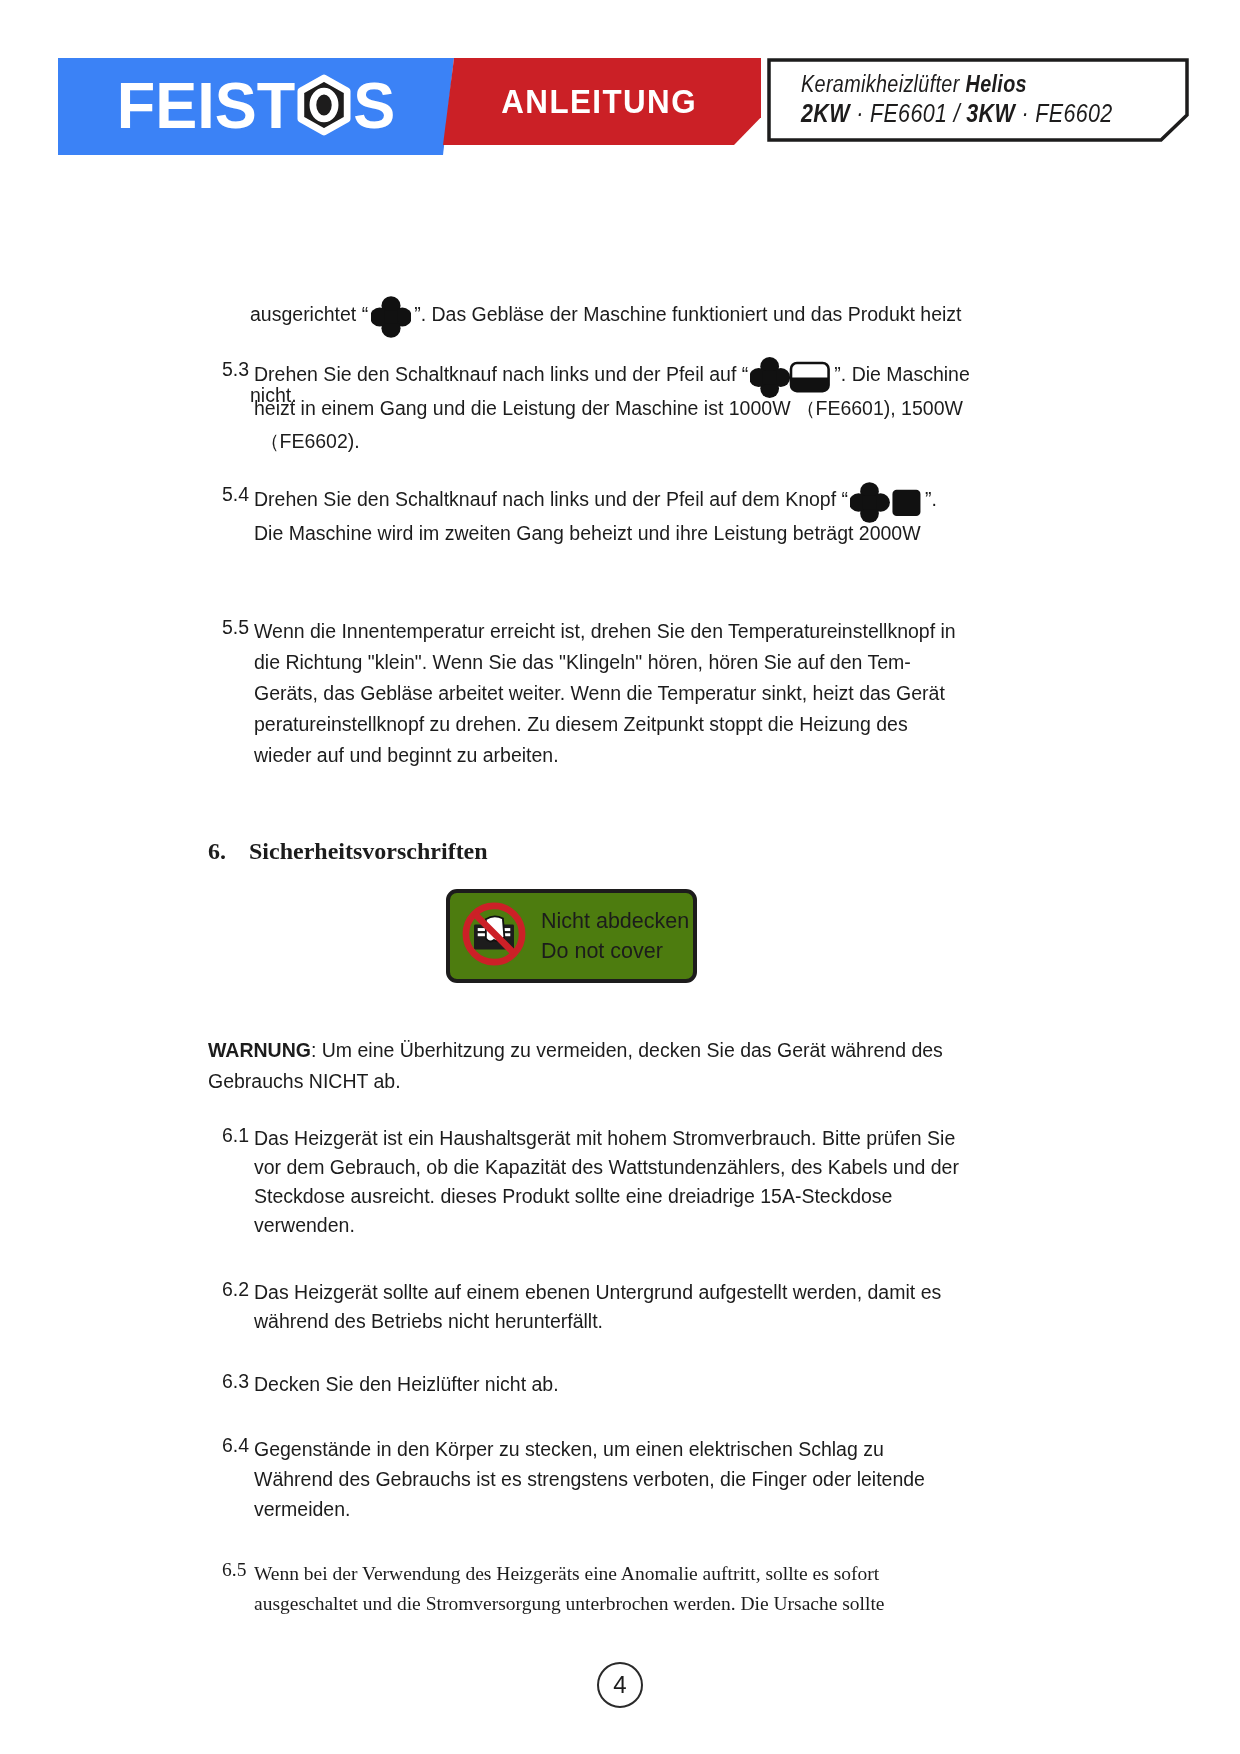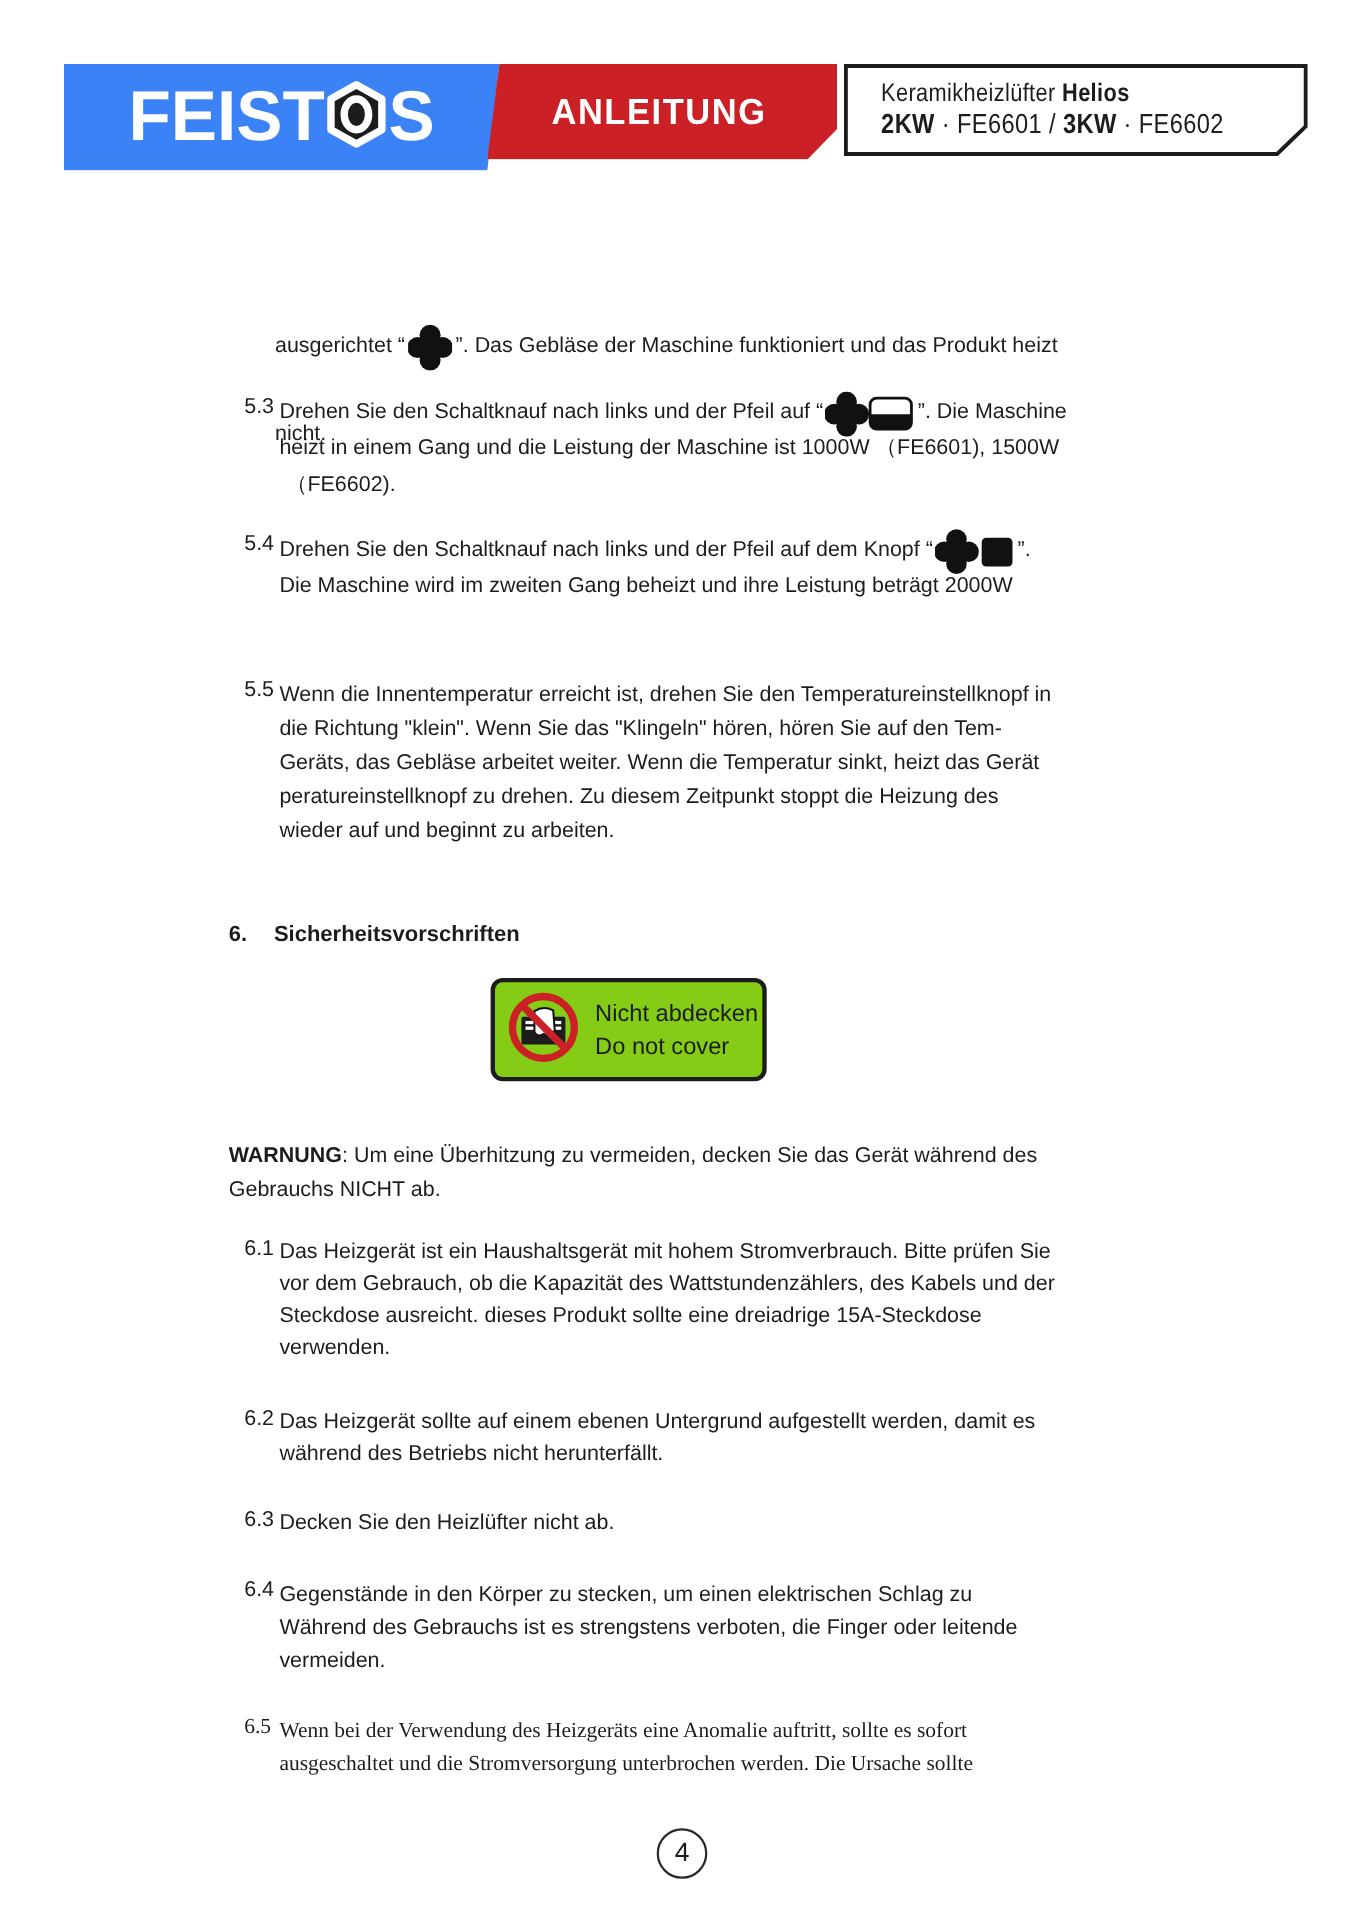--- a/index.html
+++ b/index.html
@@ -20,21 +20,21 @@
   .logo-nut{margin:0 2px;display:block;}
   .banner{
     width:318px;height:87px;margin-left:-11px;background:#cb2026;
     clip-path:polygon(11px 0,100% 0,100% 68%,calc(100% - 27px) 100%,0 100%);
     display:flex;align-items:center;justify-content:center;
   }
   .banner-text{
     color:#fff;font-weight:800;font-size:33px;letter-spacing:1.5px;line-height:1;
     transform:scaleX(0.95);padding-right:6px;white-space:pre;
   }
-  .product-box{position:relative;width:422px;height:76px;margin-left:6px;}
+  .product-box{position:relative;width:422px;height:76px;margin-left:6px;font-style:italic;}
   .product-box svg{position:absolute;left:0;top:0;}
   .product-text{
     position:absolute;left:34px;top:12px;width:470px;transform:scaleX(0.86);transform-origin:left top;
     color:#1d1c1c;
   }
   .pl1{font-size:23px;line-height:28px;letter-spacing:0.4px;white-space:pre;}
   .pl2{font-size:25px;line-height:31px;letter-spacing:0.4px;white-space:pre;}
   .b{font-weight:700;}
   
   .para{position:absolute;font-size:19.5px;white-space:pre-wrap;}
@@ -46,26 +46,26 @@
   .lh31 .line{line-height:31px;}
   .lh30 .line{line-height:30px;}
   .lh29 .line{line-height:29px;}
   .lh34 .line{line-height:34px;}
   .indent{padding-left:6px;}
   .ic{display:inline-block;vertical-align:-11px;}
   .ic svg{display:block;}
   .ic-fan{margin:-18px 3px -6px 3px;}
   .ic-combo{margin:-20px 2px -6px 2px;}
   
-  .heading{position:absolute;left:208px;font-size:20px;font-weight:700;color:#1c1c1c;}
+  .heading{position:absolute;left:208px;font-size:24px;font-weight:700;color:#1c1c1c;font-family:Liberation Serif, serif;}
   .heading .h-num{display:inline-block;width:41px;}
   
   .no-cover{
     position:absolute;left:446px;top:889px;width:251px;height:94px;box-sizing:border-box;
-    border:4px solid #1d1c1c;border-radius:11px;background:#84cc16;
+    border:4px solid #1d1c1c;border-radius:11px;background:#4d7c0f;
     display:flex;align-items:center;padding-left:7px;
   }
   .no-cover-text{margin-left:10px;font-size:21.5px;line-height:30px;color:#1c1c1c;}
   
   .warnung{position:absolute;left:208px;top:1035px;font-size:19.5px;}
   .warnung .line{line-height:31px;}
   
   .page-circle{
     position:absolute;left:597px;top:1662px;width:46px;height:46px;box-sizing:border-box;
     border:2.5px solid #2a2a2a;border-radius:50%;

